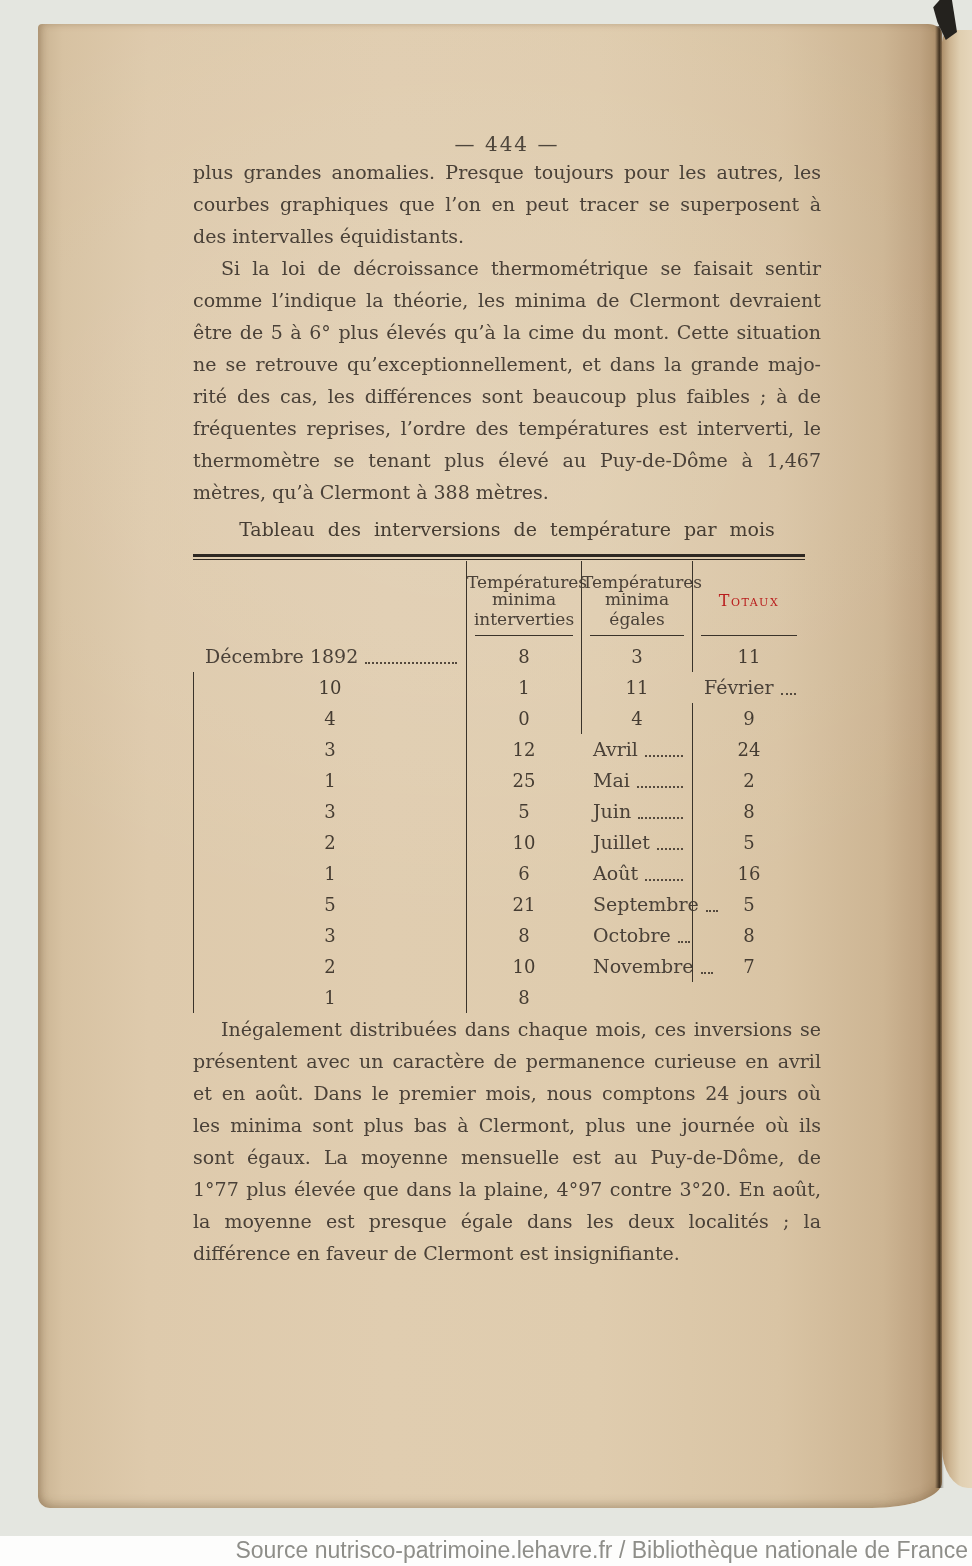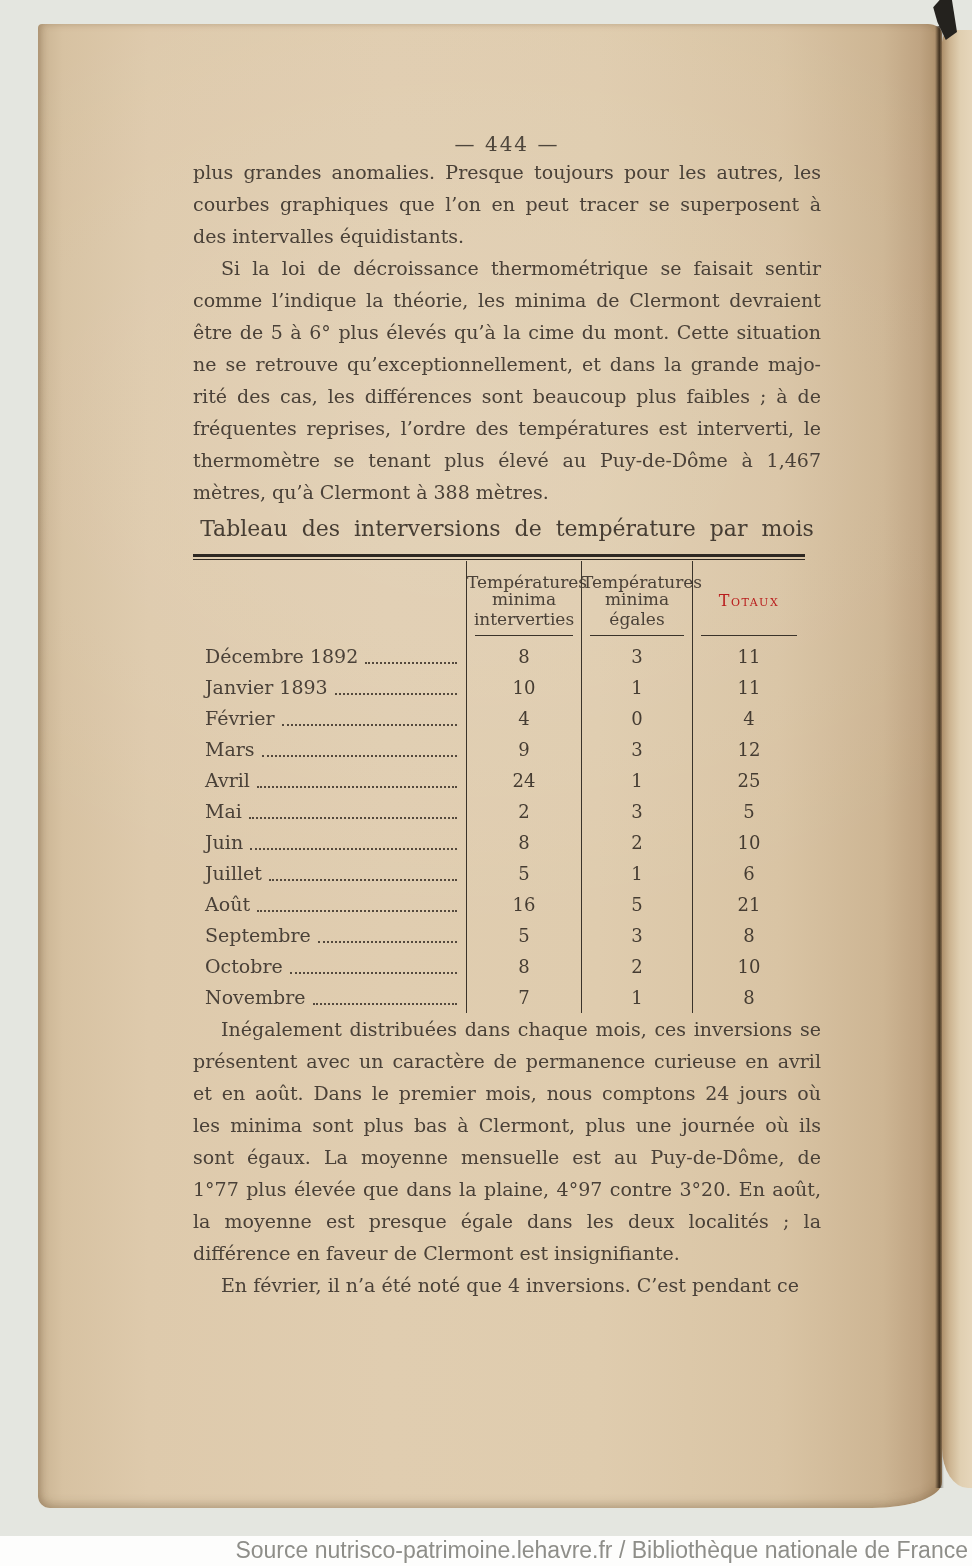--- a/index.html
+++ b/index.html
@@ -38,21 +38,21 @@
   .pageno{height:28px;text-align:center;font-size:20px;letter-spacing:2px;color:#4e463c;}
   p.para{margin:0;}
   .p1{margin-top:24px;}
   .p2{margin-top:12px;}
   .p3{margin-top:26px;}
   .p4{margin-top:12px;}
   .ln{display:block;text-align:justify;text-align-last:justify;}
   .ln.last{text-align-last:left;}
   .ln.ind{padding-left:28px;}
   
-  .ttitle{margin-top:6px;height:30px;line-height:30px;text-align:center;font-size:22px;word-spacing:7px;color:#46criticized;}
+  .ttitle{margin-top:6px;height:30px;line-height:30px;text-align:center;font-size:19px;word-spacing:7px;color:#46criticized;}
   .ttitle{color:#463d33;}
   .ttable{margin-top:10px;width:612px;}
   .toprule{height:7px;width:612px;
     background:linear-gradient(to bottom,#2e2822 0px,#2e2822 3.4px,rgba(0,0,0,0) 3.4px,rgba(0,0,0,0) 5.2px,#2e2822 5.2px,#2e2822 6.4px,rgba(0,0,0,0) 6.4px);}
   .tgrid{display:grid;grid-template-columns:273px 115px 111px 113px;}
   .hcell{position:relative;height:80px;display:flex;flex-direction:column;justify-content:center;gap:3px;}
   .vb{border-left:1.6px solid #3a332a;}
   .hsmall{text-align:center;font-size:17px;line-height:17px;color:#4a4138;}
   .htot{text-align:center;font-size:16px;letter-spacing:1.5px;font-variant:small-caps;color:#b91c1c;}
   .hline{position:absolute;bottom:5px;left:7%;width:86%;border-top:1.6px solid #3a332a;}
@@ -120,40 +120,32 @@
         </div>
 
         <div class="cell mcell">
             <span class="mtext">Décembre 1892</span>
             <span class="leader"></span>
           </div>
         <div class="cell num vb">8</div>
         <div class="cell num vb">3</div>
         <div class="cell num vb">11</div>
 
-        <div class="cell mcell">
-            <span class="mtext">Janvier 1893</span>
-            <span class="leader"></span>
-          </div>
         <div class="cell num vb">10</div>
         <div class="cell num vb">1</div>
         <div class="cell num vb">11</div>
 
         <div class="cell mcell">
             <span class="mtext">Février</span>
             <span class="leader"></span>
           </div>
         <div class="cell num vb">4</div>
         <div class="cell num vb">0</div>
         <div class="cell num vb">4</div>
 
-        <div class="cell mcell">
-            <span class="mtext">Mars</span>
-            <span class="leader"></span>
-          </div>
         <div class="cell num vb">9</div>
         <div class="cell num vb">3</div>
         <div class="cell num vb">12</div>
 
         <div class="cell mcell">
             <span class="mtext">Avril</span>
             <span class="leader"></span>
           </div>
         <div class="cell num vb">24</div>
         <div class="cell num vb">1</div>
@@ -221,21 +213,18 @@
       <span class="ln ind">Inégalement distribuées dans chaque mois, ces inversions se</span>
       <span class="ln">présentent avec un caractère de permanence curieuse  en avril</span>
       <span class="ln">et en août. Dans le  premier mois,  nous comptons  24 jours où</span>
       <span class="ln">les minima sont plus  bas à Clermont, plus  une journée  où ils</span>
       <span class="ln">sont égaux.  La moyenne  mensuelle  est  au  Puy-de-Dôme,  de</span>
       <span class="ln">1°77  plus élevée que dans la plaine, 4°97 contre 3°20.  En août,</span>
       <span class="ln">la  moyenne  est  presque  égale  dans  les  deux  localités ;  la</span>
       <span class="ln last">différence en faveur de Clermont est insignifiante.</span>
     </p>
 
-    <p class="para p4">
-      <span class="ln ind last">En février, il n’a été noté que 4 inversions.  C’est pendant ce</span>
-    </p>
   </div>
 
   <div class="footer">
     <span>Source nutrisco-patrimoine.lehavre.fr / Bibliothèque nationale de France</span>
   </div>
 </div>
 
 </body></html>

